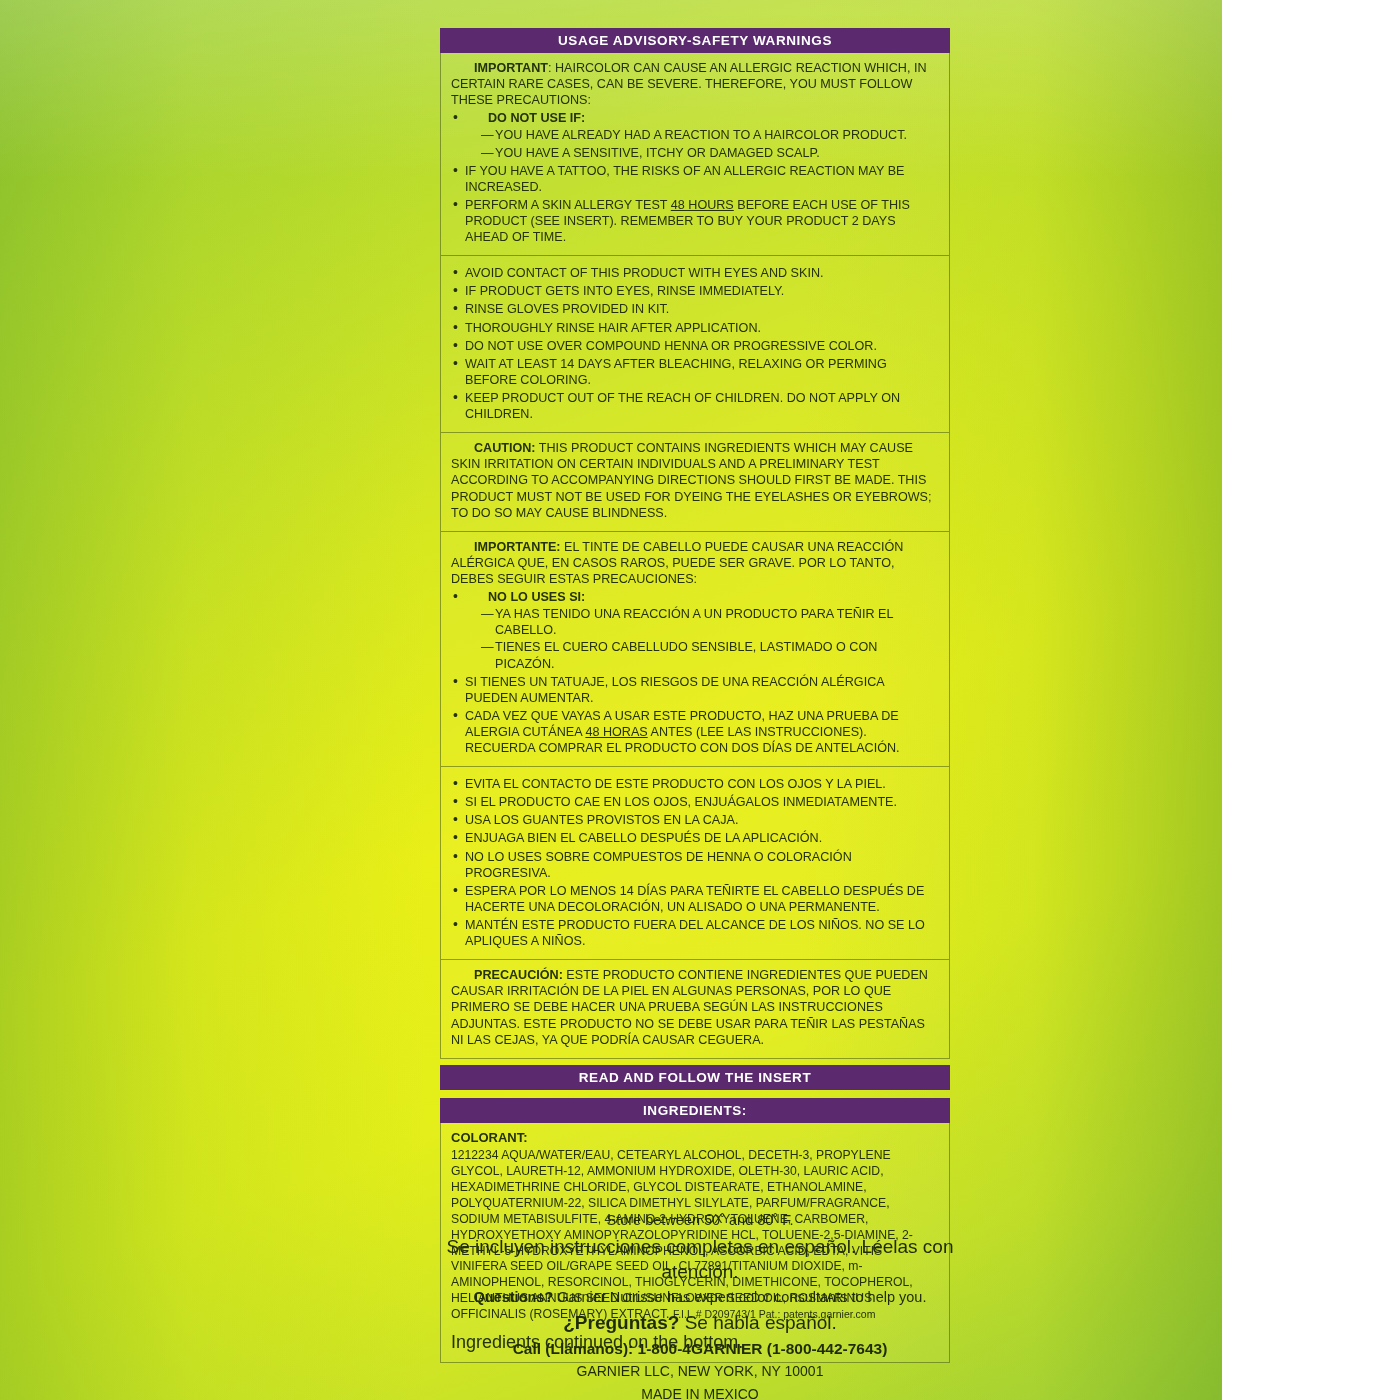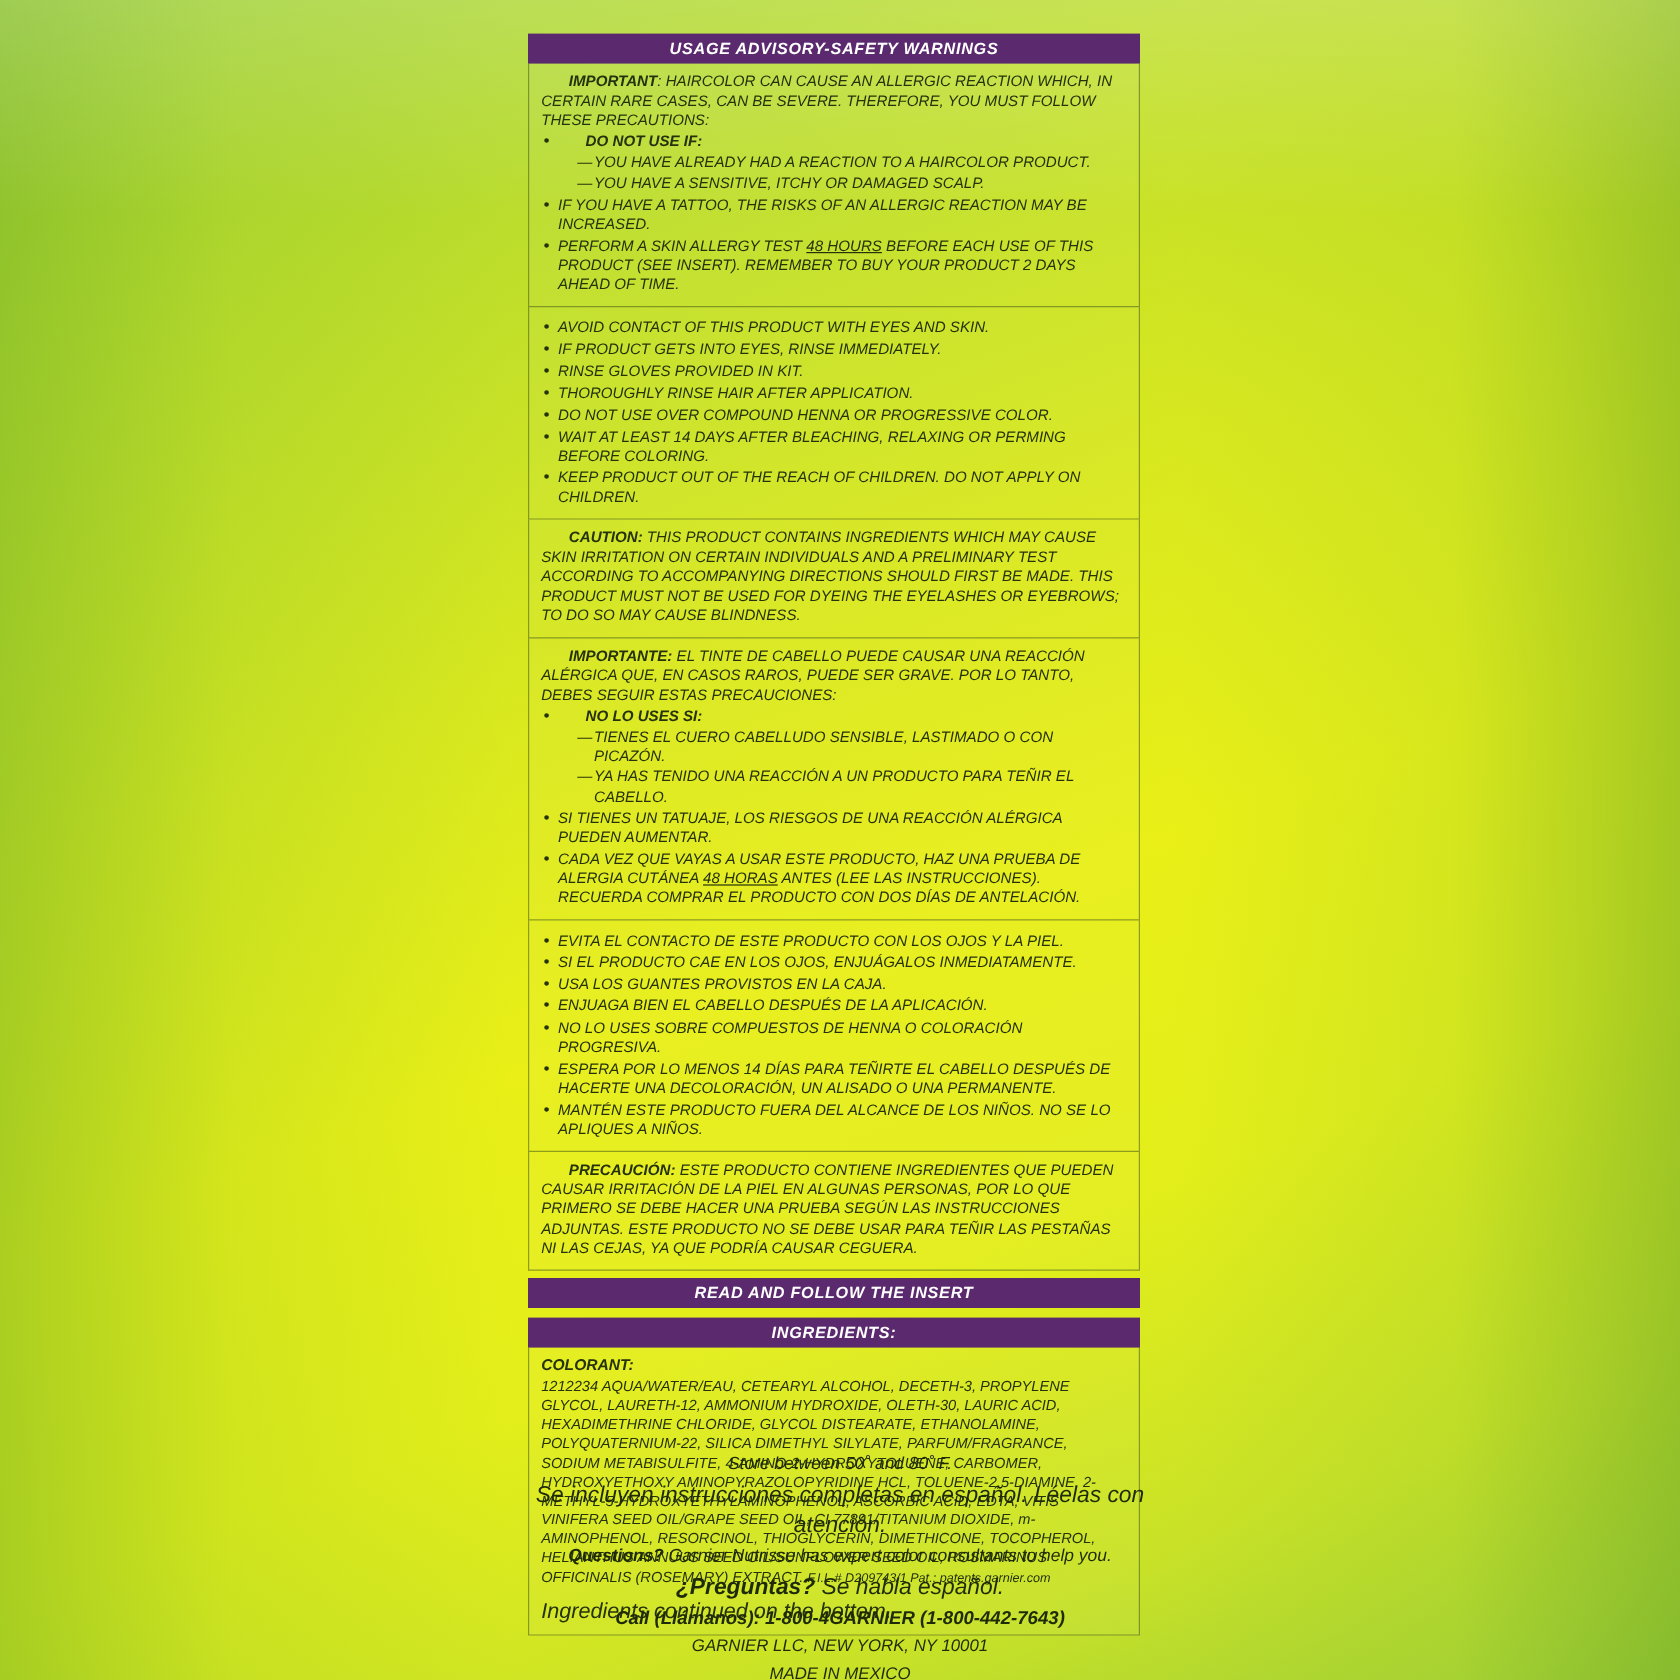--- a/index.html
+++ b/index.html
@@ -11,24 +11,23 @@
     height: 1400px;
     font-family: "Liberation Sans", sans-serif;
     background: #ffffff;
     overflow: hidden;
   }
 
   .package {
     position: absolute;
     left: 0;
     top: 0;
-    width: 1400px;
+    width: 1222px;
     height: 1400px;
     background: linear-gradient(160deg, #9fd135 0%, #bcdd2c 18%, #d8e81f 38%, #e9ef17 55%, #e3ee1a 70%, #c9e227 86%, #9ecf38 100%);
-    font-style: italic;
   }
 
   
   .edge-left {
     position: absolute;
     left: 0; top: 0;
     width: 425px; height: 1400px;
     background: linear-gradient(90deg, rgba(120,180,40,0.55) 0%, rgba(150,200,40,0.25) 45%, rgba(255,255,255,0.0) 100%);
     pointer-events: none;
   }
@@ -193,22 +192,22 @@
     <div class="panel">
       <p class="para"><span class="bold">CAUTION:</span><span> THIS PRODUCT CONTAINS INGREDIENTS WHICH MAY CAUSE SKIN IRRITATION ON CERTAIN INDIVIDUALS AND A PRELIMINARY TEST ACCORDING TO ACCOMPANYING DIRECTIONS SHOULD FIRST BE MADE. THIS PRODUCT MUST NOT BE USED FOR DYEING THE EYELASHES OR EYEBROWS; TO DO SO MAY CAUSE BLINDNESS.</span></p>
     </div>
 
     <div class="panel">
       <p class="para"><span class="bold">IMPORTANTE:</span><span> EL TINTE DE CABELLO PUEDE CAUSAR UNA REACCIÓN ALÉRGICA QUE, EN CASOS RAROS, PUEDE SER GRAVE. POR LO TANTO, DEBES SEGUIR ESTAS PRECAUCIONES:</span></p>
       <ul class="bullets">
         <li>
           <span class="bold">NO LO USES SI:</span>
           <ul class="dashes">
+            <li>YA HAS TENIDO UNA REACCIÓN A UN PRODUCTO PARA TEÑIR EL CABELLO.</li>
             <li>TIENES EL CUERO CABELLUDO SENSIBLE, LASTIMADO O CON PICAZÓN.</li>
-            <li>YA HAS TENIDO UNA REACCIÓN A UN PRODUCTO PARA TEÑIR EL CABELLO.</li>
           </ul>
         </li>
         <li>SI TIENES UN TATUAJE, LOS RIESGOS DE UNA REACCIÓN ALÉRGICA PUEDEN AUMENTAR.</li>
         <li><span>CADA VEZ QUE VAYAS A USAR ESTE PRODUCTO, HAZ UNA PRUEBA DE ALERGIA CUTÁNEA </span><span class="ul">48 HORAS</span><span> ANTES (LEE LAS INSTRUCCIONES). RECUERDA COMPRAR EL PRODUCTO CON DOS DÍAS DE ANTELACIÓN.</span></li>
       </ul>
     </div>
 
     <div class="panel">
       <ul class="bullets">
         <li>EVITA EL CONTACTO DE ESTE PRODUCTO CON LOS OJOS Y LA PIEL.</li>

